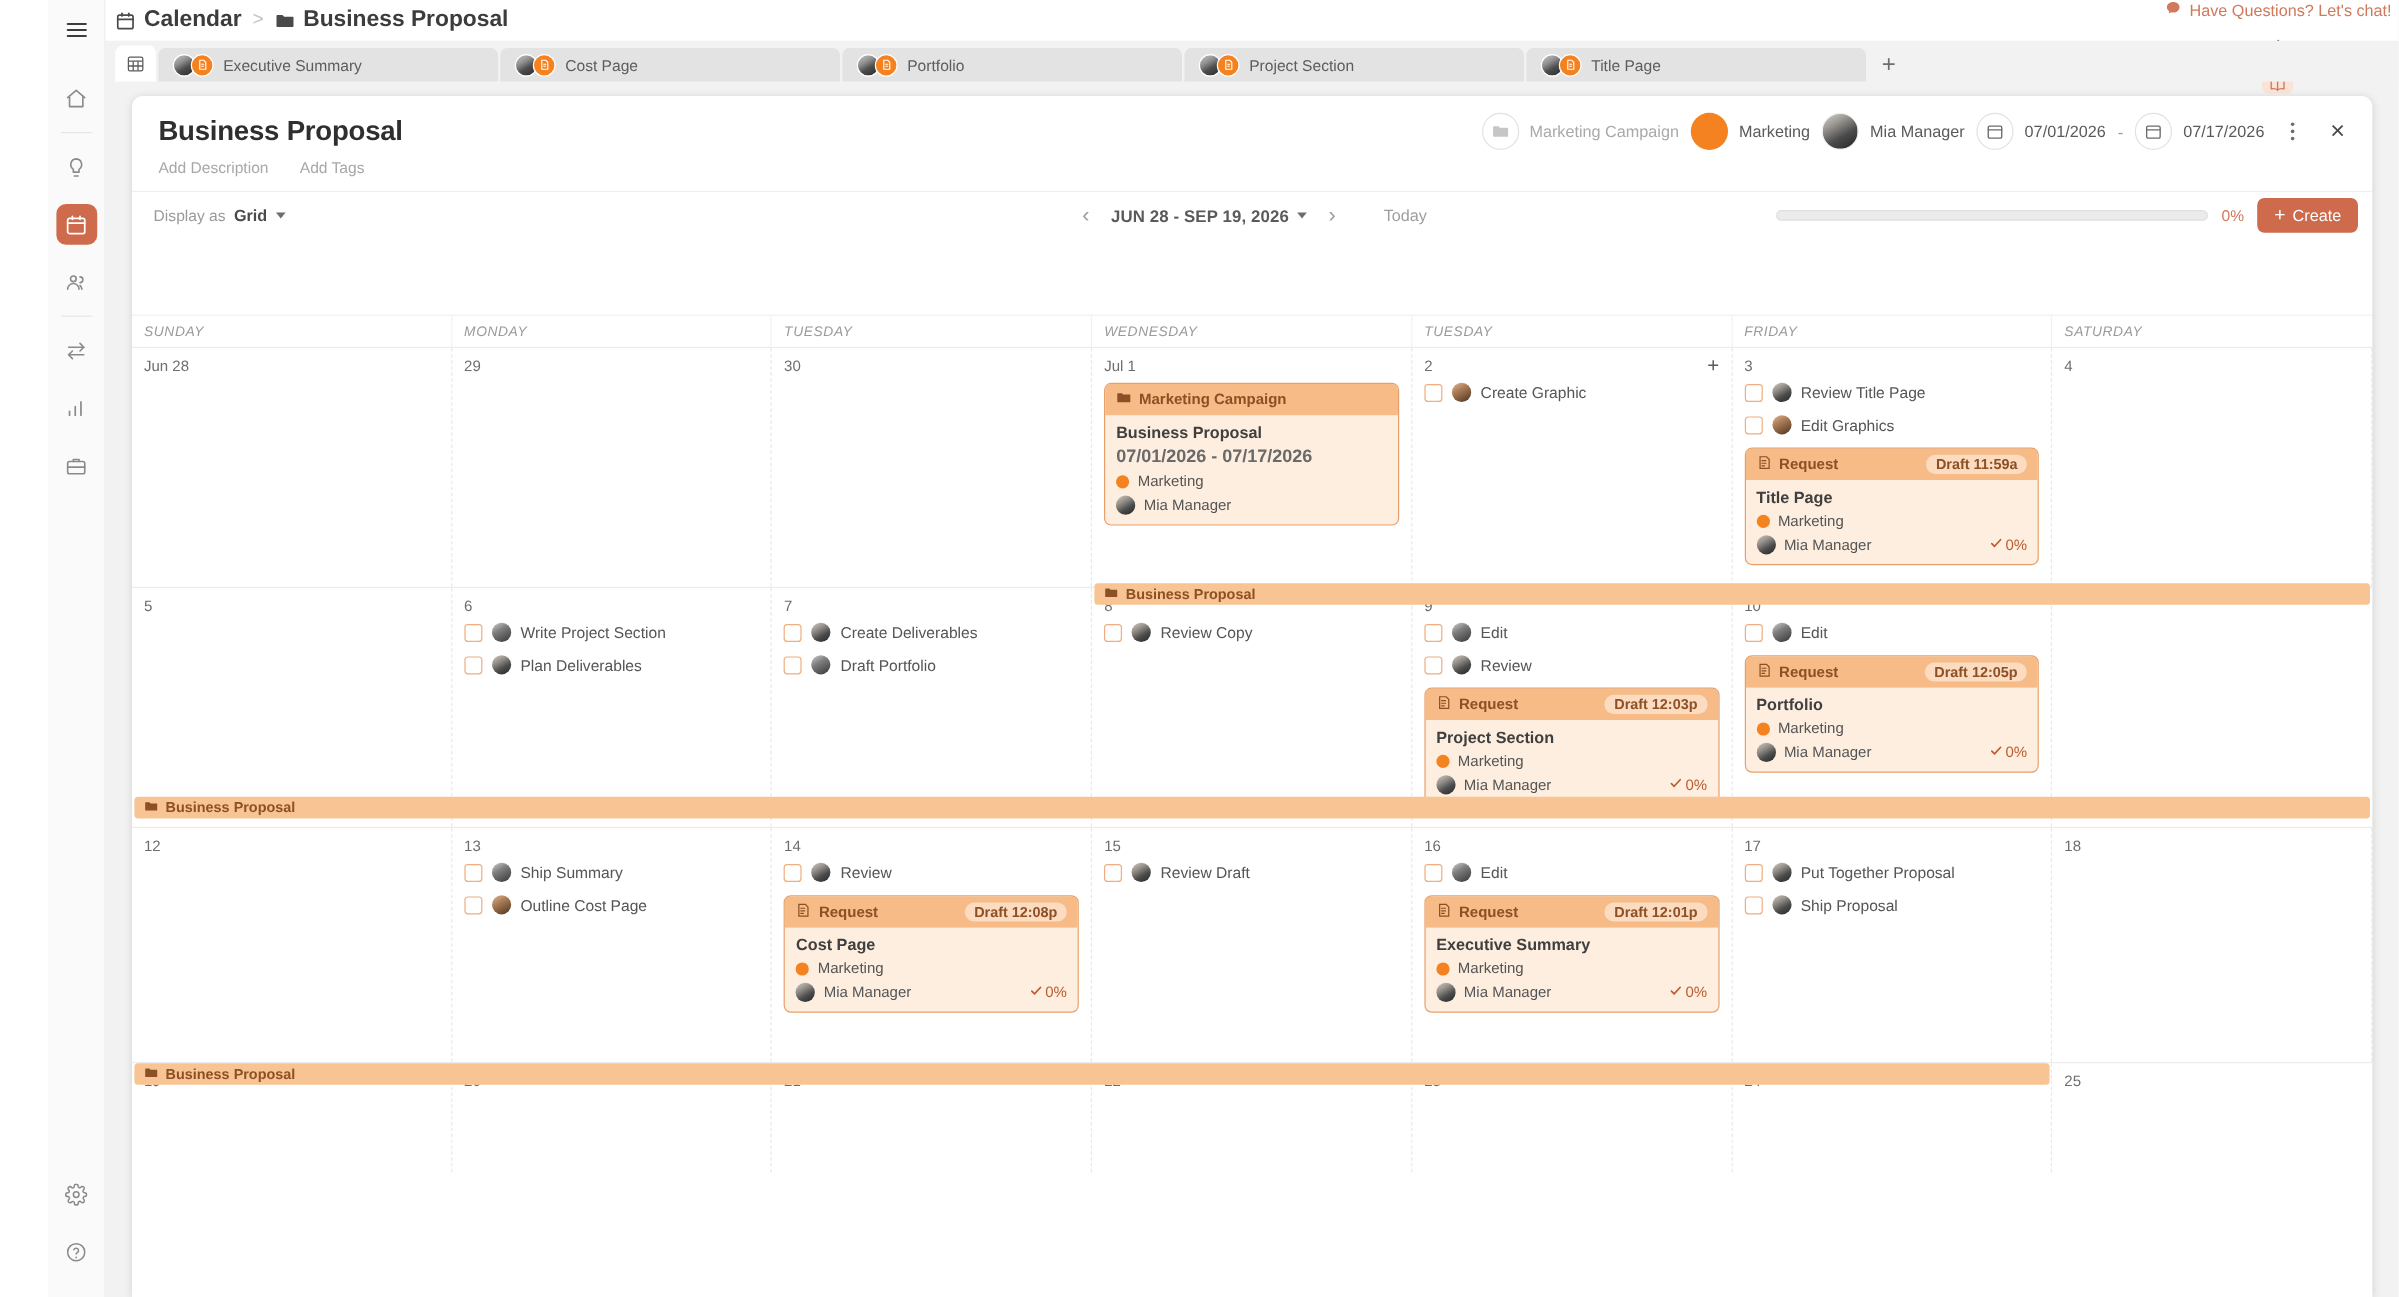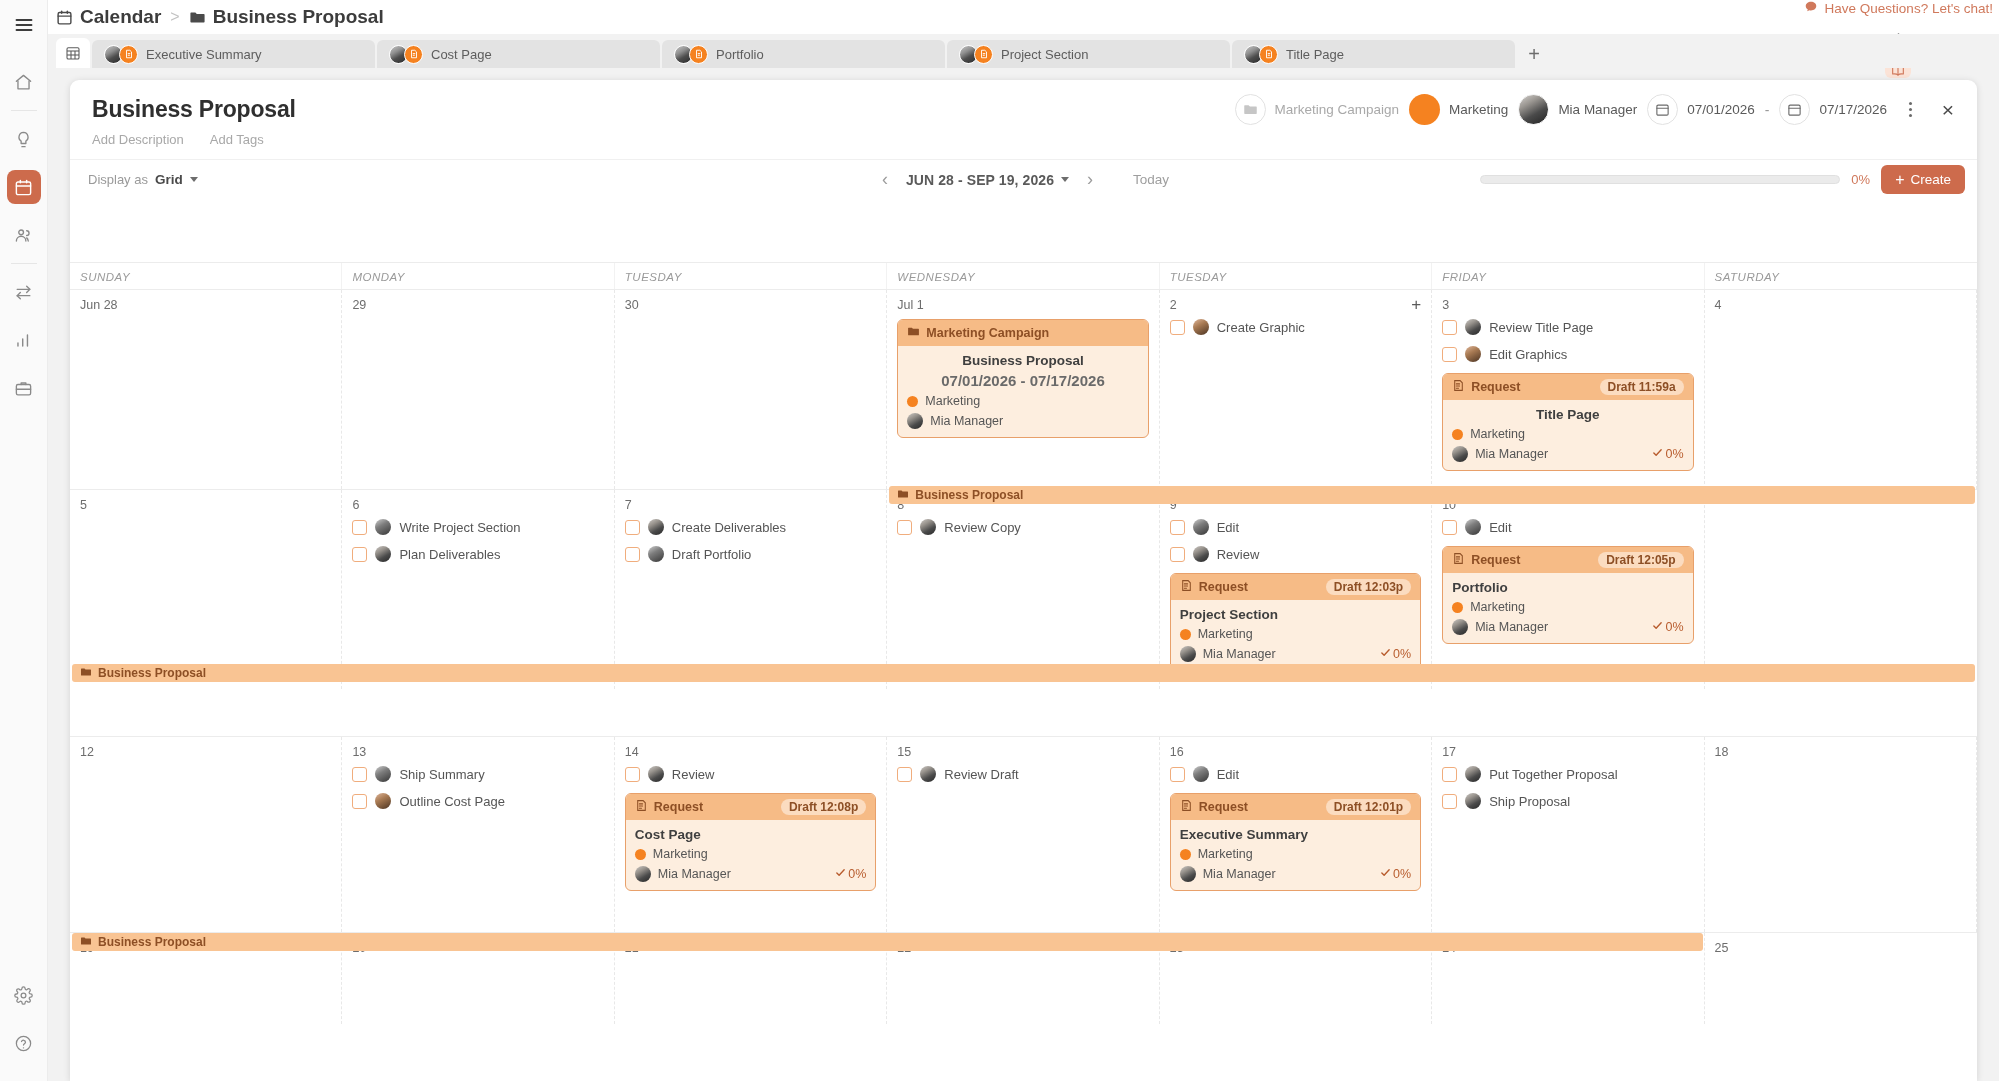--- a/index.html
+++ b/index.html
@@ -5,21 +5,21 @@
 <style>
   * { box-sizing: border-box; margin:0; padding:0; }
   html,body { width:1999px; height:1081px; overflow:hidden; }
   body {
     font-family: "Liberation Sans", sans-serif;
     background:#ffffff;
     color:#4a4a4a;
     font-size:14px;
     -webkit-font-smoothing:antialiased;
   }
-  .app { position:relative; width:1999px; height:1081px; display:flex; }
+  .app { position:relative; width:1999px; height:1081px; display:flex;padding-left:40px; }
 
   
   .rail {
     width:48px; flex:0 0 48px; height:1081px; background:#fafafa;
     border-right:1px solid #ececec;
     display:flex; flex-direction:column; align-items:center;
   }
   .rail-burger { margin-top:10px; margin-bottom:18px; width:30px; height:30px;
     display:flex; align-items:center; justify-content:center; cursor:pointer; }
   .rail-ico {
@@ -462,21 +462,21 @@
         <div class="dayhdr">
           <div>SUNDAY</div>
           <div>MONDAY</div>
           <div>TUESDAY</div>
           <div>WEDNESDAY</div>
           <div>TUESDAY</div>
           <div>FRIDAY</div>
           <div>SATURDAY</div>
         </div>
         <div id="weeks-host">
-            <div class="week" style="min-height: 200px; text-align: center;">
+            <div class="week" style="min-height: 200px;">
               <div class="cell">
                 <div class="daynum">
                   <span>Jun 28</span>
                 </div>
               </div>
               <div class="cell">
                 <div class="daynum">
                   <span>29</span>
                 </div>
               </div>
@@ -706,21 +706,21 @@
                   </div>
                 </div>
               </div>
               <div class="span-bar" style="left: calc(0% + 2px); width: calc(100% - 4px); top: 174px;">
                 <span><svg viewBox="0 0 24 24" fill="currentColor">
                     <path d="M2 6a1 1 0 0 1 1-1h6l2 2h10a1 1 0 0 1 1 1v10a1 1 0 0 1-1 1H3a1 1 0 0 1-1-1z"></path>
                   </svg></span>
                 <span>Business Proposal</span>
               </div>
             </div>
-            <div class="week" style="min-height: 196px; margin-top: 47px;">
+            <div class="week" style="min-height: 196px;">
               <div class="cell">
                 <div class="daynum">
                   <span>12</span>
                 </div>
               </div>
               <div class="cell">
                 <div class="daynum">
                   <span>13</span>
                 </div>
                 <div class="task">

